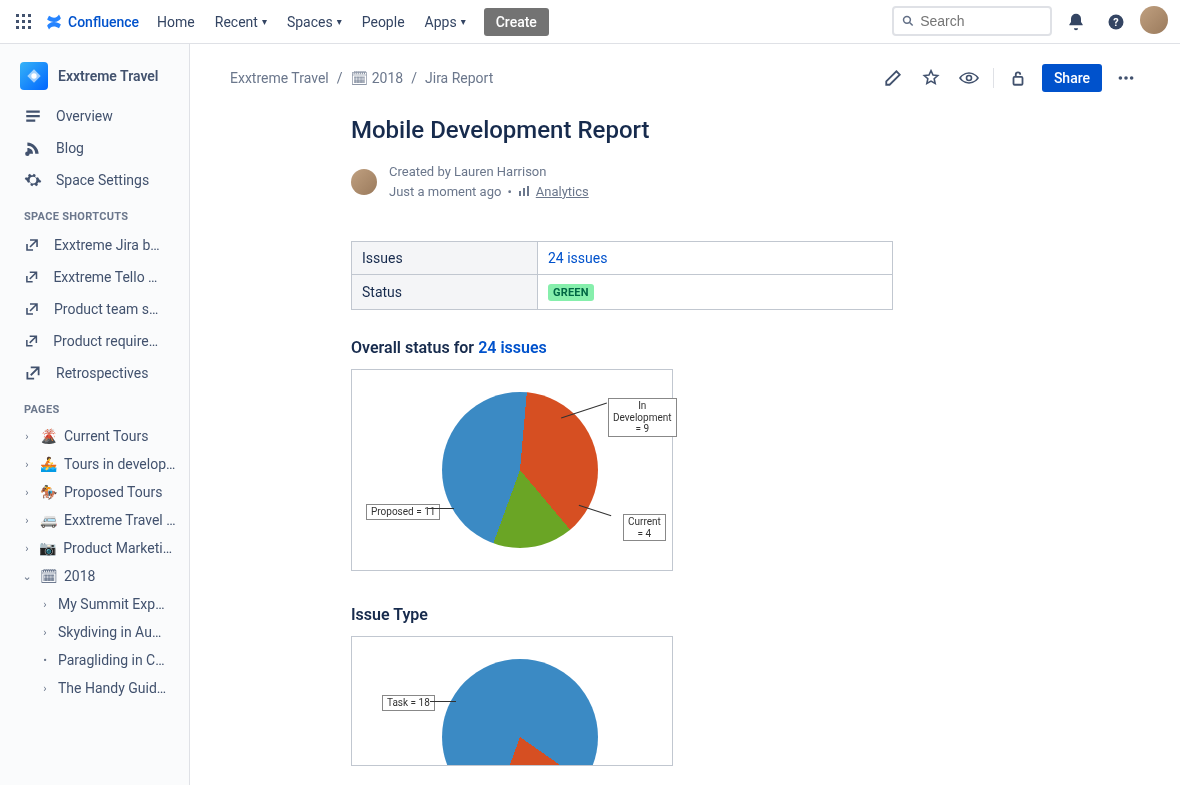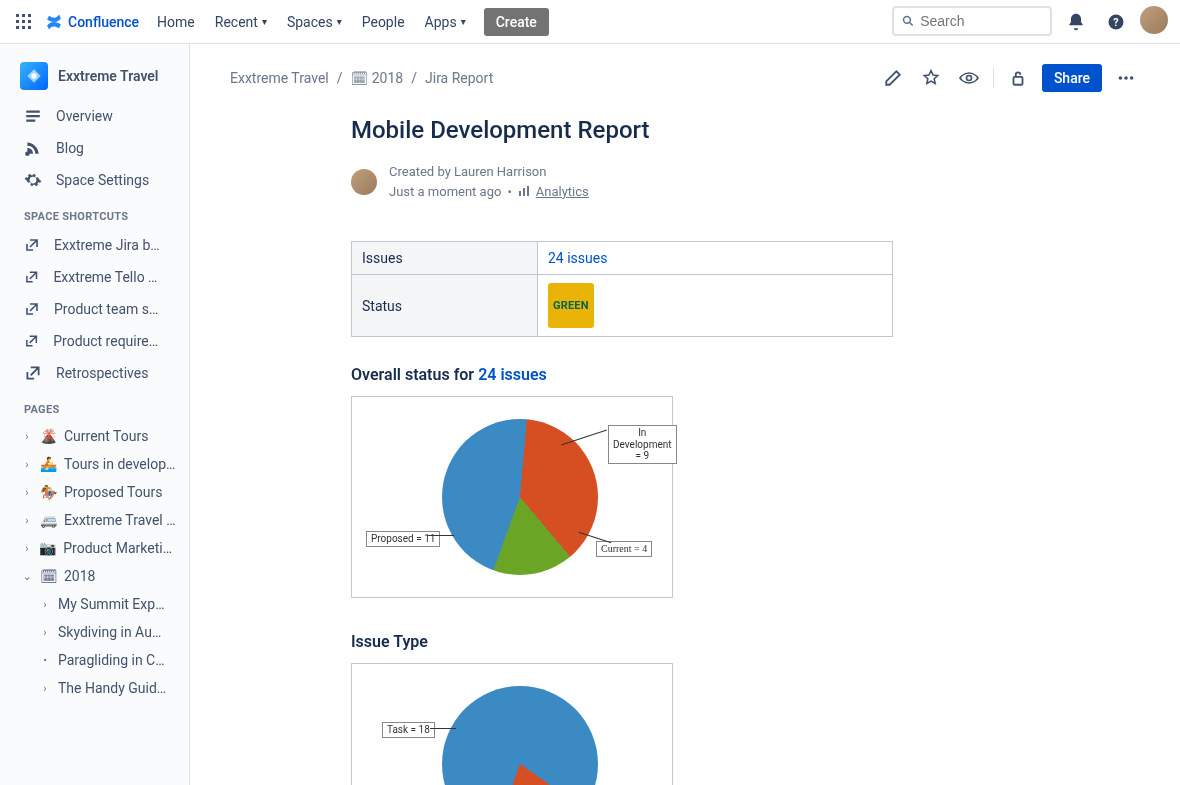--- a/index.html
+++ b/index.html
@@ -47,21 +47,21 @@
 .title { font-size: 24px; font-weight: 500; margin-bottom: 18px; }
 .byline { display: flex; align-items: center; gap: 12px; margin-bottom: 40px; }
 .byline .avatar { width:26px; height:26px; }
 .byline-text { color:#6b778c; font-size:13px; line-height:1.5; }
 .byline-row2 { display:flex; align-items:center; gap:6px; }
 
 .info-table { border-collapse: collapse; width: 542px; margin-bottom: 28px; }
 .info-table td { border: 1px solid #c1c7d0; padding: 8px 10px; vertical-align: middle; }
 .info-table td:first-child { background: #f4f5f7; width: 186px; color:#172b4d; }
 .link { color:#0052cc; cursor:pointer; }
-.lozenge { display:inline-block; background:#eab308; color:#006644; font-size:11px; font-weight:700; padding:16px 5px; border-radius:3px; letter-spacing:.2px; }
+.lozenge { display:inline-block; background:#86efac; color:#006644; font-size:11px; font-weight:700; padding:2px 5px; border-radius:3px; letter-spacing:.2px; }
 
 .sect-heading { font-size:16px; font-weight:600; margin-bottom:12px; }
 .chart-box { width: 322px; border:1px solid #c1c7d0; padding:10px 8px; margin-bottom: 34px; }
 .chart-wrap { position:relative; width:100%; height:180px; }
 .pie { width:156px; height:156px; border-radius:50%; position:absolute; left:82px; top:12px; }
 .chart-label { position:absolute; font-size:10px; color:#333; background:#fff; border:1px solid #888; padding:1px 4px; line-height:1.15; text-align:center; }
 .leader { position:absolute; background:#333; height:1px; }
 
 svg { display:block; }
 </style>
@@ -333,21 +333,21 @@
         <span>Overall status for</span>
         <a class="link">24 issues</a>
       </div>
       <div class="chart-box">
         <div class="chart-wrap" id="chart1">
             <div class="pie" style="background: conic-gradient(from 200deg, rgb(59, 138, 196) 0deg, rgb(59, 138, 196) 165deg, rgb(214, 79, 34) 165deg, rgb(214, 79, 34) 300deg, rgb(106, 165, 37) 300deg, rgb(106, 165, 37) 360deg);"></div>
             <div class="chart-label" style="left: 6px; top: 124px;">Proposed = 11</div>
             <div class="leader" style="left: 68px; top: 128px; width: 26px;"></div>
             <div class="chart-label" style="left: 248px; top: 18px;">In<br>Development<br>= 9</div>
             <div class="leader" style="left: 200px; top: 30px; width: 48px; transform: rotate(-18deg);"></div>
-            <div class="chart-label" style="left: 236px; top: 134px; font-family: Liberation Serif, serif;">Current = 4</div>
+            <div class="chart-label" style="left: 263px; top: 134px;">Current = 4</div>
             <div class="leader" style="left: 218px; top: 130px; width: 34px; transform: rotate(18deg);"></div>
           </div>
       </div>
 
       <div class="sect-heading">Issue Type</div>
       <div class="chart-box" style="height:130px; overflow:hidden;">
         <div class="chart-wrap" id="chart2" style="height:180px;">
             <div class="pie" style="background: conic-gradient(from 200deg, rgb(59, 138, 196) 0deg, rgb(59, 138, 196) 285deg, rgb(214, 79, 34) 285deg, rgb(214, 79, 34) 360deg);"></div>
             <div class="chart-label" style="left: 22px; top: 48px;">Task = 18</div>
             <div class="leader" style="left: 70px; top: 54px; width: 26px;"></div>

